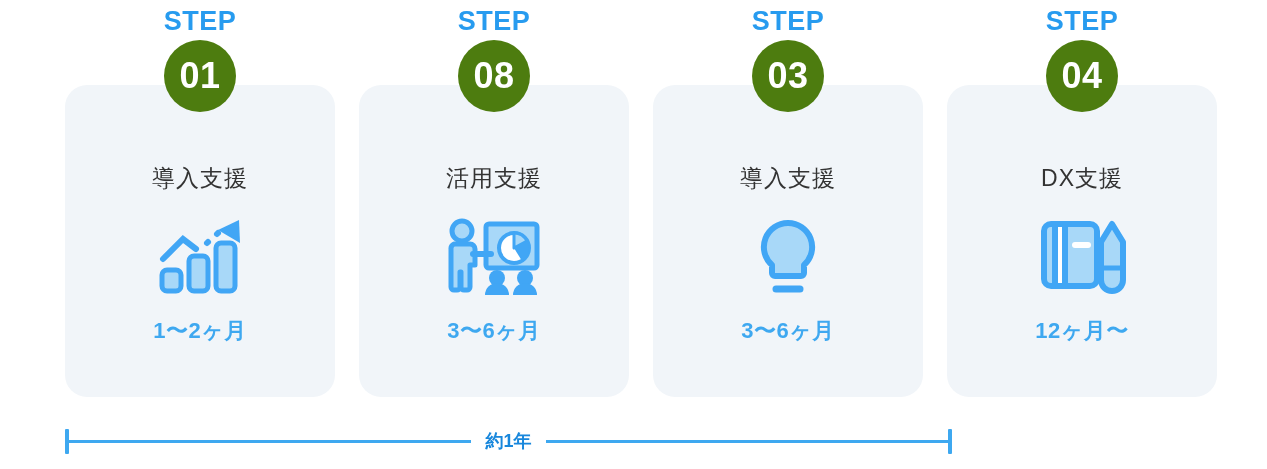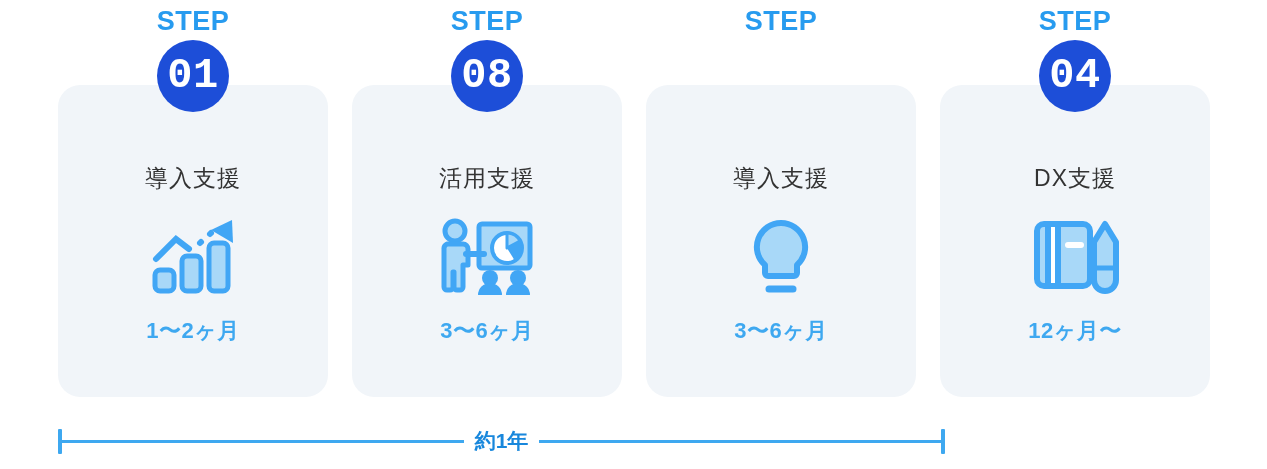--- a/index.html
+++ b/index.html
@@ -13,20 +13,21 @@
     height: 469px;
     font-family: "Liberation Sans", "DejaVu Sans", sans-serif;
     overflow: hidden;
     position: relative;
   }
 
   .stage {
     position: relative;
     width: 1008px;
     height: 469px;
+    margin-left: 7px;
   }
 
   
   .steps-row {
     position: absolute;
     left: 58px;
     top: 85px;
     width: 1152px;
     height: 312px;
     display: flex;
@@ -60,30 +61,29 @@
     font-weight: 700;
     letter-spacing: 0.5px;
     color: #279bef;
     line-height: 1;
     margin-bottom: 5px;
   }
   .badge-circle {
     width: 72px;
     height: 72px;
     border-radius: 50%;
-    background: #1d4ed8;
+    background: #4d7c0f;
     display: flex;
     align-items: center;
     justify-content: center;
     color: #ffffff;
-    font-size: 42px;
+    font-size: 36px;
     font-weight: 700;
     letter-spacing: 0.5px;
     line-height: 1;
-    font-family: Liberation Mono, monospace;
   }
 
   
   .card-title {
     margin-top: 82px;
     font-size: 23px;
     font-weight: 400;
     color: #333333;
     letter-spacing: 1px;
     line-height: 1;
@@ -132,21 +132,21 @@
     background: #3ea8f0;
   }
   .tl-line.seg-a { left: 2px;  width: 404px; }
   .tl-line.seg-b { right: 2px; width: 404px; }
   .tl-label {
     position: absolute;
     top: 2px;
     left: 0;
     right: 0;
     text-align: center;
-    font-size: 21px;
+    font-size: 18px;
     font-weight: 700;
     color: #1887dc;
     line-height: 28px;
   }
 </style>
 </head>
 <body>
 
 <div class="stage">
 
@@ -203,20 +203,21 @@
           <circle cx="79" cy="60" r="8" fill="#41a6f5"></circle>
           <path d="M67 77 a12 12 0 0 1 24 0 z" fill="#41a6f5"></path>
         </svg>
       </div>
       <div class="card-duration">3〜6ヶ月</div>
     </div>
 
     <div class="step-card">
       <div class="badge">
         <div class="badge-label">STEP</div>
+        <div class="badge-circle">03</div>
       </div>
       <div class="card-title">導入支援</div>
       <div class="card-icon">
         <svg viewBox="0 0 96 80" width="96" height="80" aria-hidden="true">
           <path d="M48 5 a24 24 0 0 1 16 42 v8 a3 3 0 0 1 -3 3 h-26 a3 3 0 0 1 -3 -3 v-8 A24 24 0 0 1 48 5 z" fill="#a8d8f8" stroke="#41a6f5" stroke-width="6" stroke-linejoin="round"></path>
           <line x1="36" y1="71" x2="60" y2="71" stroke="#41a6f5" stroke-width="7" stroke-linecap="round"></line>
         </svg>
       </div>
       <div class="card-duration">3〜6ヶ月</div>
     </div>

